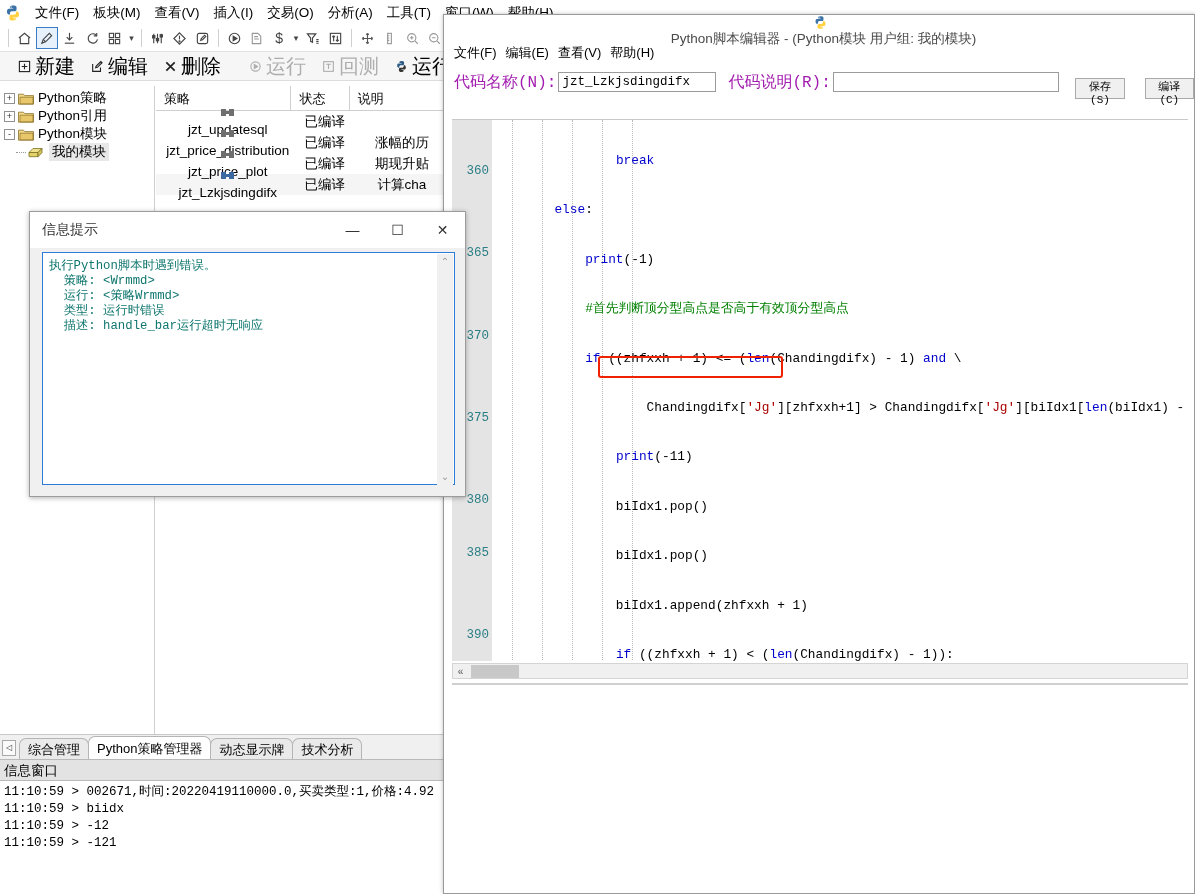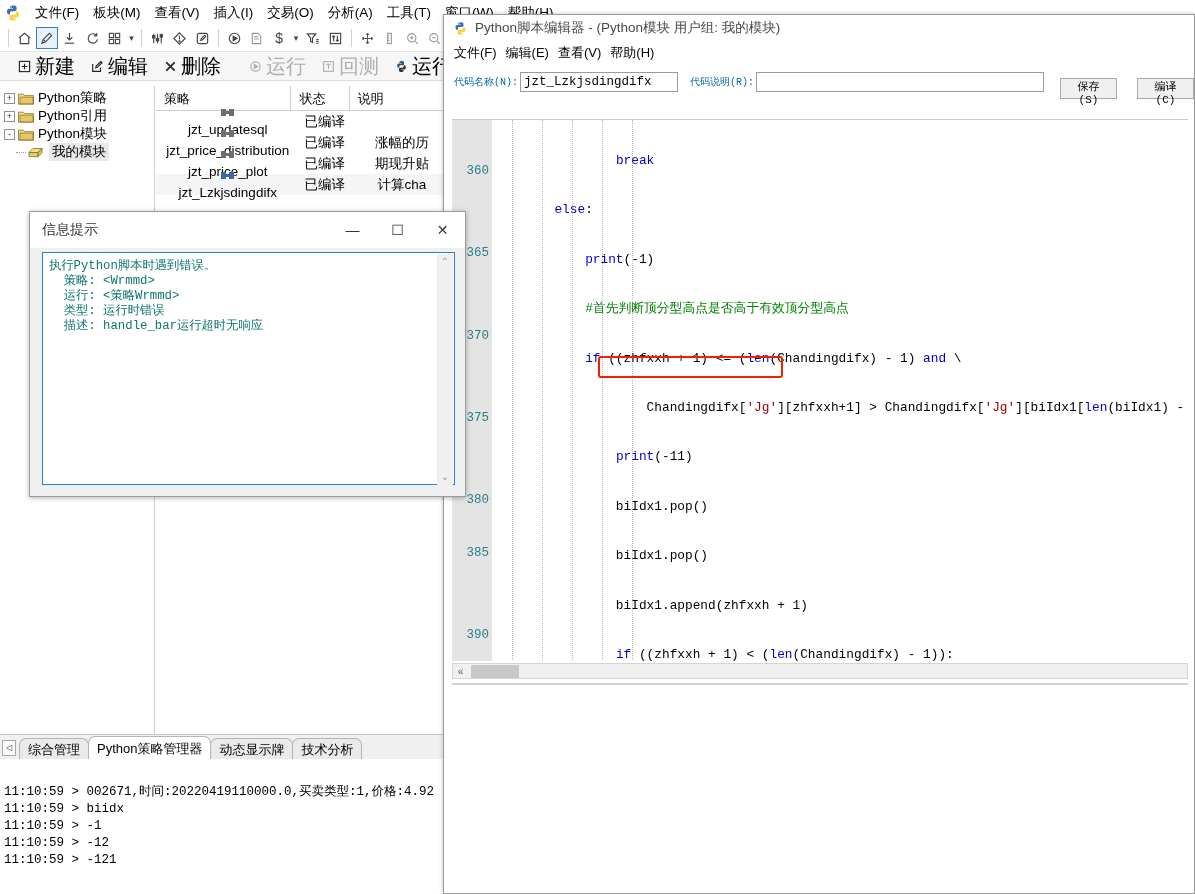--- a/index.html
+++ b/index.html
@@ -60,28 +60,28 @@
 
   .infohdr { position:absolute; left:0; top:759px; width:446px; height:22px; background:#e3e3e3; border-top:1px solid #b9b9b9; border-bottom:1px solid #b9b9b9;
              font-size:13.5px; padding:2px 0 0 4px; color:#000; }
   .loglist { position:absolute; left:0; top:782px; width:446px; height:112px; background:#ffffff; padding:2px 0 0 4px;
              font-family:"Liberation Mono", monospace; font-size:12.5px; color:#000; line-height:17px; }
   .logline { white-space:nowrap; }
 
   
   #editor-win { position:absolute; left:443px; top:14px; width:752px; height:880px; background:#ffffff;
                 border:1px solid #9a9a9a; box-shadow:0 0 4px rgba(0,0,0,.25); }
-  .ed-title { height:26px; display:flex; align-items:center; padding-left:9px; background:#ffffff; }
+  .ed-title { height:26px; display:flex; align-items:center; padding-left:9px; background:#ffffff;flex-direction:column; }
   .ed-title .py-logo { width:15px; height:15px; margin-right:7px; position:relative; }
   .ed-title-text { font-size:13.5px; color:#4a4a4a; }
   .ed-menu { height:24px; display:flex; align-items:center; padding-left:10px; background:#ffffff; }
   .ed-menu .menu-item { font-size:13px; padding:2px 9px 2px 0; }
 
   .ed-form { height:34px; display:flex; align-items:center; padding-left:10px; gap:0; background:#ffffff; }
-  .f-label { font-family:"Liberation Mono", monospace; font-size:10px; color:#0369a1; white-space:nowrap; }
+  .f-label { font-family:"Liberation Mono", monospace; font-size:16px; color:#a21caf; white-space:nowrap; }
   .f-input { height:20px; border:1px solid #9b9b9b; background:#fff; font-family:"Liberation Mono", monospace; font-size:12.5px;
              padding:0 3px; color:#000; outline:none; }
   .f-btn { height:21px; border:1px solid #a9a9a9; background:#f0f0f0; font-family:"Liberation Mono", monospace; font-size:11px;
            padding:0 10px; color:#000;margin-top:12px; }
 
   .ed-code { position:absolute; left:8px; top:104px; width:736px; height:542px; background:#ffffff; border-top:1px solid #c9c9c9; overflow:hidden; }
   .gutter { position:absolute; left:0; top:0; width:40px; height:542px; background:#e4e4e4; }
   .gutter-line { position:absolute; right:3px; font-family:"Liberation Mono", monospace; font-size:12.5px; color:#2a7f85; }
   .code-area { position:absolute; left:41px; top:0; width:695px; height:542px; font-family:"Liberation Mono", monospace; font-size:12.8px;
                line-height:16.47px; white-space:pre; color:#000; }
@@ -393,25 +393,25 @@
   </div>
 
   <div class="tabbar">
     <span class="tab-arrow">◁</span>
     <span class="tab skew">综合管理</span>
     <span class="tab active">Python策略管理器</span>
     <span class="tab">动态显示牌</span>
     <span class="tab">技术分析</span>
   </div>
 
+  <div class="infohdr">信息窗口</div>
 
   <div class="loglist">
     <div class="logline">11:10:59 &gt; 002671,时间:20220419110000.0,买卖类型:1,价格:4.92</div>
     <div class="logline">11:10:59 &gt; biidx</div>
-    <div class="logline">11:10:59 &gt; -1</div>
     <div class="logline">11:10:59 &gt; -12</div>
     <div class="logline">11:10:59 &gt; -121</div>
   </div>
 </div>
 
 <div id="editor-win">
   <div class="ed-title">
     <span class="py-logo">
       <svg width="15" height="15" viewBox="0 0 18 18">
         <path d="M9 1.5c-3 0-2.8 1.3-2.8 1.3v1.4h2.9v.5H5.1S3 4.5 3 7.6s1.9 3 1.9 3h1.1V9.2s-.06-1.9 1.85-1.9h2.9s1.8.03 1.8-1.75V3.3S12.85 1.5 9 1.5zM7.4 2.4a.55.55 0 110 1.1.55.55 0 010-1.1z" fill="#3c72a5"></path>

